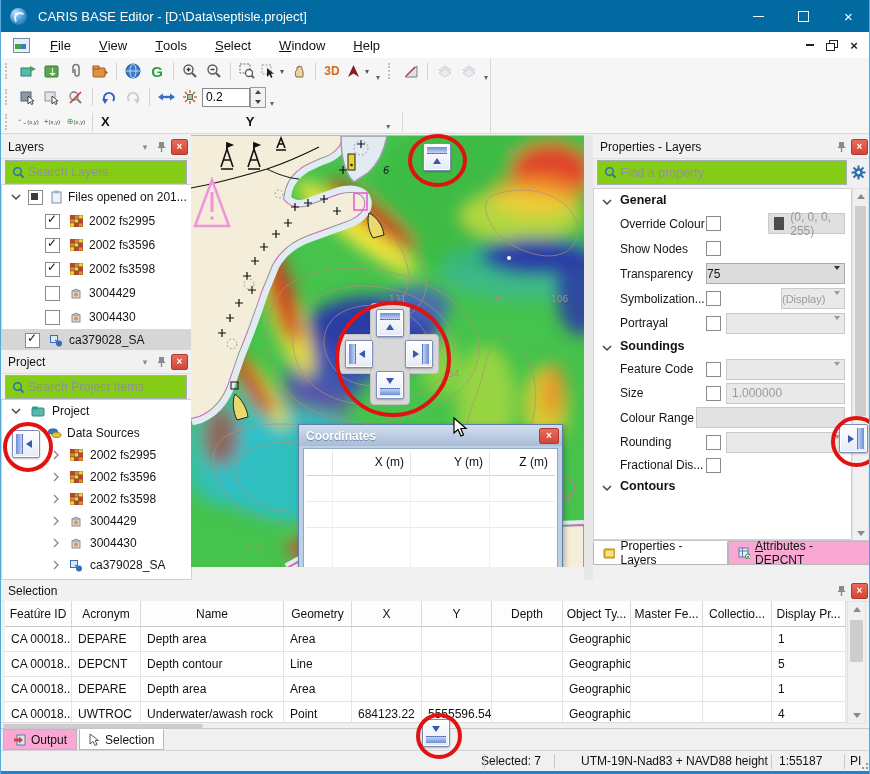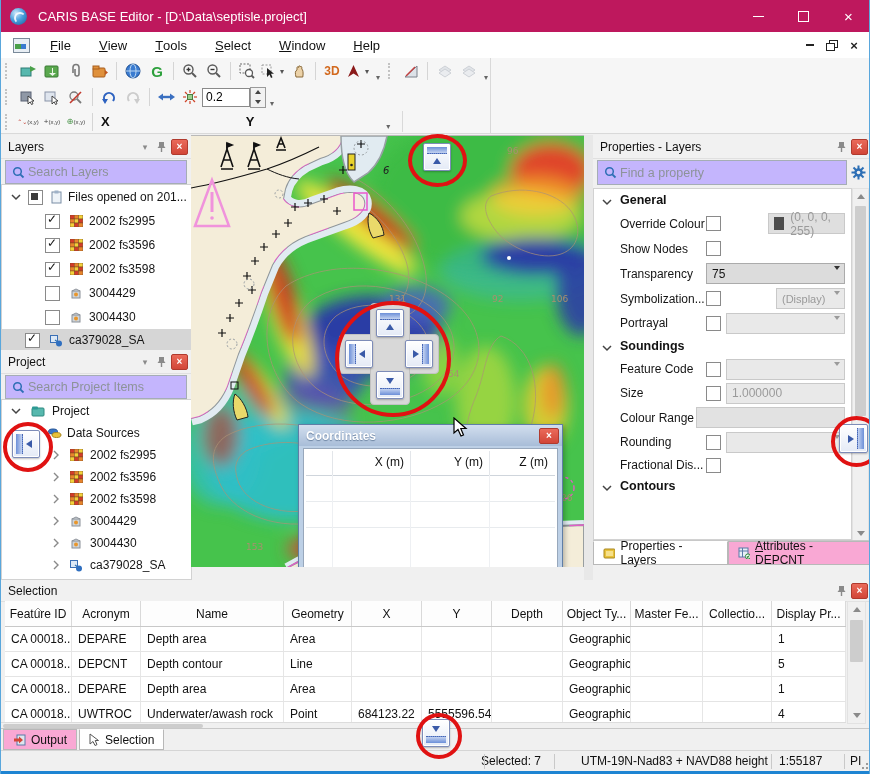--- a/index.html
+++ b/index.html
@@ -1,20 +1,20 @@
 <!DOCTYPE html>
 <html><head>
 <meta charset="utf-8">
 <style>
   html,body{margin:0;padding:0;background:#d8d8d8;font-family:"Liberation Sans",sans-serif;}
   .window{position:relative;width:870px;height:774px;background:#f0f0f0;overflow:hidden;
           border-left:1px solid #5aa7dc;border-right:1px solid #5aa7dc;box-sizing:border-box;}
   .abs{position:absolute;}
   
-  .titlebar{left:0;top:0;width:870px;height:32px;background:#be185d;display:flex;align-items:center;}
+  .titlebar{left:0;top:0;width:870px;height:32px;background:#0369a1;display:flex;align-items:center;}
   .title-logo{width:17px;height:17px;border-radius:50%;margin-left:9px;
      background:radial-gradient(circle at 35% 30%,#cfe8fa,#4aa0dd 45%,#145a96);position:relative;}
   .title-logo::after{content:"";position:absolute;left:4px;top:4px;width:8px;height:8px;border-radius:50%;
      border:2px solid rgba(255,255,255,.85);border-right-color:transparent;border-bottom-color:transparent;}
   .title-text{color:#fff;font-size:13px;margin-left:11px;}
   .tb-btn{width:45px;height:32px;display:flex;align-items:center;justify-content:center;color:#fff;}
   .tb-min::after{content:"";width:11px;height:1px;background:#fff;display:block;}
   .tb-max::after{content:"";width:9px;height:9px;border:1px solid #fff;display:block;}
   .tb-close{font-size:15px;line-height:1;}
   
@@ -53,36 +53,36 @@
   .tri-d{width:0;height:0;border-left:3px solid transparent;border-right:3px solid transparent;border-top:4px solid #444;}
   .xybold{font-weight:bold;font-size:13px;color:#111;}
   .xyic{font-size:6px;color:#444;line-height:1;text-align:center;}
   .vline{width:1px;background:#d9d9d9;}
   
   .panel-h{background:#f1f1f1;border-bottom:1px solid #e0e0e0;display:flex;align-items:center;font-size:12px;color:#111;}
   .panel-title{margin-left:7px;flex:1;}
   .ph-ic{width:16px;display:flex;align-items:center;justify-content:center;color:#8a8a8a;font-size:9px;}
   .closebox{width:15px;height:14px;background:linear-gradient(#ea6a5a,#d24638);border:1px solid #b03a2e;border-radius:2px;
      color:#fff;font-size:10px;font-weight:bold;display:flex;align-items:center;justify-content:center;margin:0 3px 0 2px;line-height:1;}
-  .searchbox{position:absolute;background:#c4b5fd;border:1px solid #a5adb5;display:flex;align-items:center;}
+  .searchbox{position:absolute;background:#84cc16;border:1px solid #a5adb5;display:flex;align-items:center;}
   .searchbox input{border:0;outline:none;flex:1;font-size:12.5px;color:#444;font-family:"Liberation Sans",sans-serif;background:transparent;}
   .searchbox input::placeholder{color:#8d9399;}
   .treebox{position:absolute;background:#fff;border:1px solid #d2d2d2;overflow:hidden;}
   .trow{display:flex;align-items:center;height:24px;font-size:12px;color:#151515;position:relative;}
   .trow.sel{background:#d6d6d6;}
   .cb{width:13px;height:13px;border:1px solid #8a8a8a;background:#fff;position:relative;flex:none;}
   .cb.on::after{content:"✓";position:absolute;left:1px;top:-3px;font-size:12px;color:#1a1a1a;}
   .cb.tri::after{content:"";position:absolute;left:2px;top:2px;width:7px;height:7px;background:#3a3a3a;}
   .tico{flex:none;display:flex;align-items:center;justify-content:center;width:16px;height:14px;}
   .sp{flex:none;display:block;}
   
   .prow{display:flex;align-items:center;padding-left:26px;padding-right:6px;font-size:12px;color:#151515;}
   .plabel{width:86px;flex:none;white-space:nowrap;overflow:hidden;}
   .pcheckcol{width:20px;flex:none;display:flex;}
-  .combo{height:19px;border:1px solid #ababab;background:#dcdcdc;display:flex;align-items:center;font-size:12px;padding-left:5px;position:relative;}
+  .combo{height:19px;border:1px solid #ababab;background:#dcdcdc;display:flex;align-items:center;font-size:12px;position:relative;}
   .combo .ca{position:absolute;right:4px;top:6px;}
   .combo.dis{background:#e9e9e9;border-color:#c9c9c9;color:#9a9a9a;}
   .fielddis{height:19px;border:1px solid #c9c9c9;background:#e9e9e9;color:#9a9a9a;font-size:12px;display:flex;align-items:center;padding-left:5px;}
   .winput{height:17px;border:1px solid #7a7a7a;background:#fff;font-size:12px;display:flex;align-items:center;padding-left:4px;color:#111;}
   .sechdr{display:flex;align-items:center;font-weight:bold;font-size:12.5px;color:#111;padding-left:8px;}
   .chev{width:14px;height:10px;flex:none;margin-right:4px;}
   
   .sbar{position:absolute;background:#f0f0f0;border:1px solid #e2e2e2;}
   .sb-arrow{position:absolute;left:0;width:100%;height:15px;display:flex;align-items:center;justify-content:center;}
   .sb-thumb{position:absolute;left:2px;right:2px;background:#cdcdcd;border-radius:1px;}

